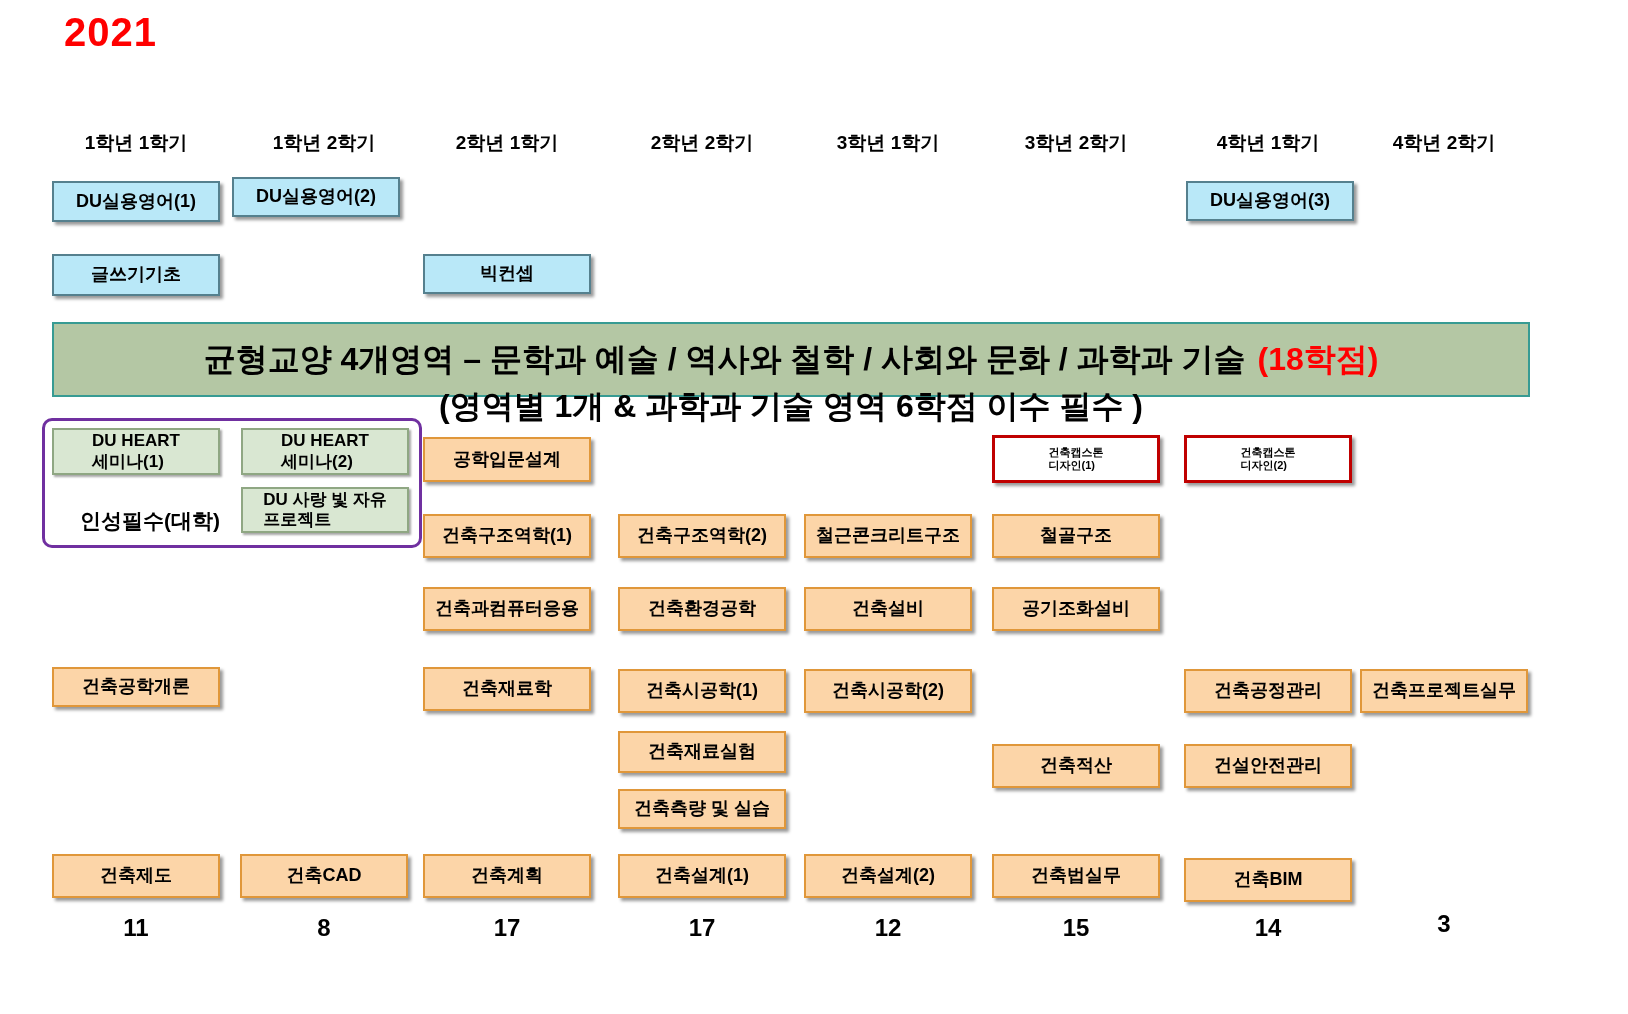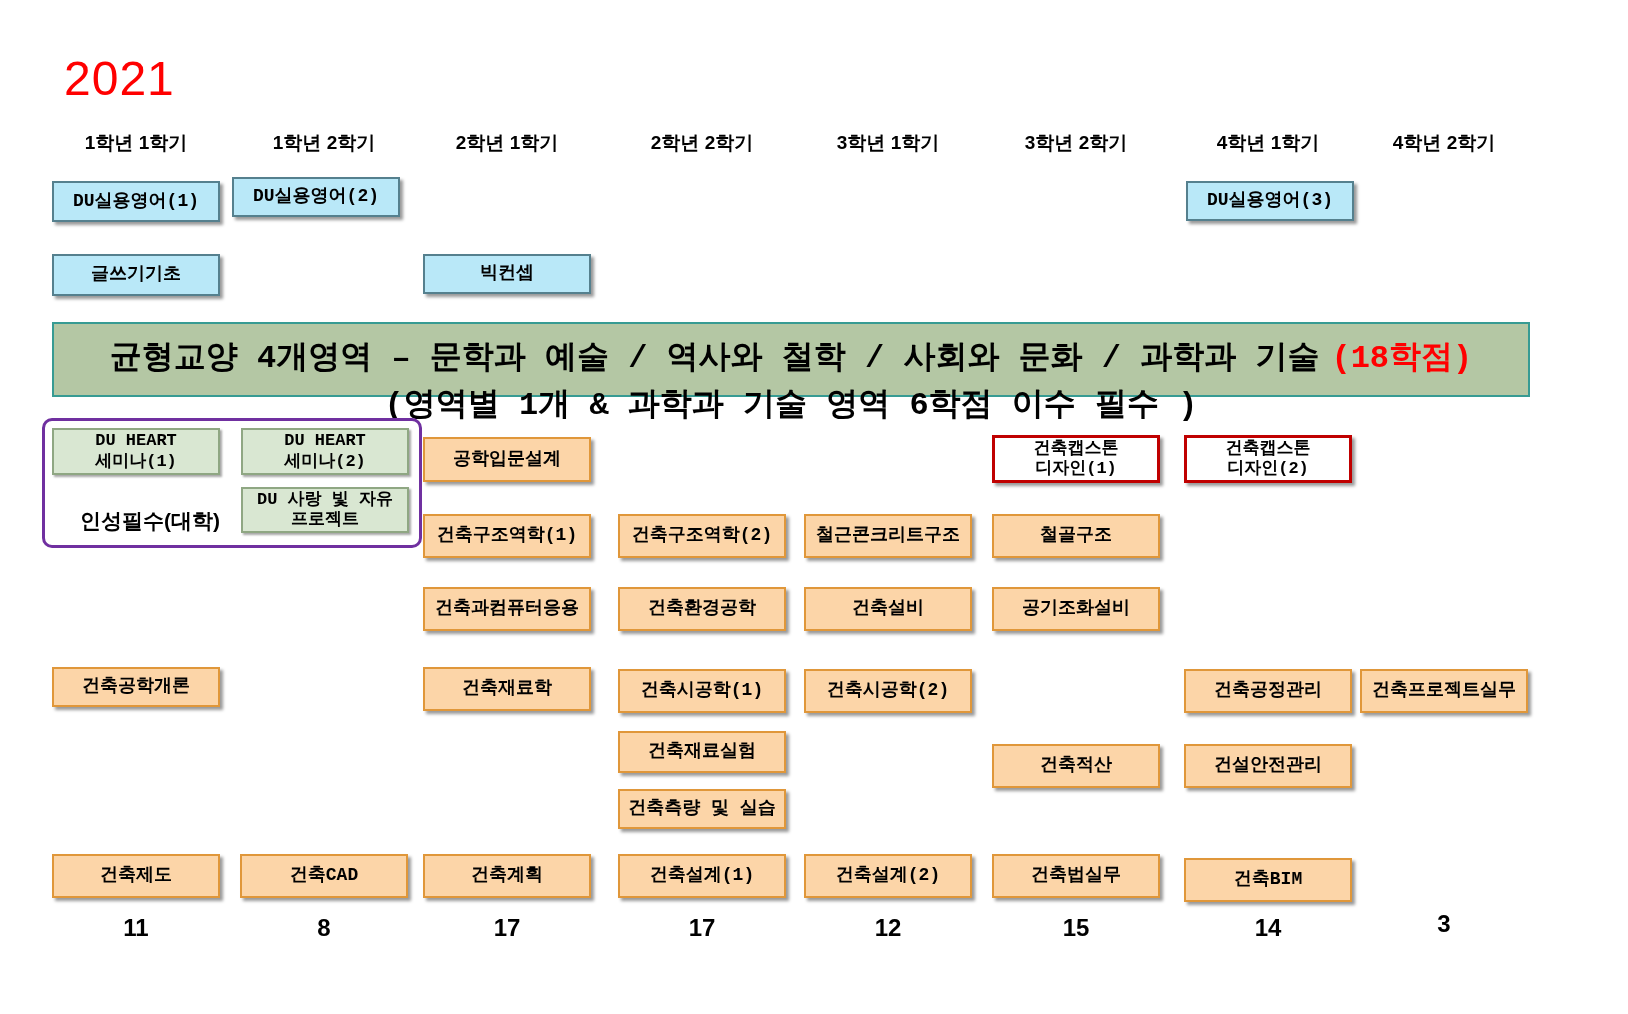--- a/index.html
+++ b/index.html
@@ -1,26 +1,26 @@
 <!DOCTYPE html>
 <html><head>
 <meta charset="utf-8">
 <style>
   html,body{margin:0;padding:0;background:#ffffff;}
   body{font-family:"Liberation Sans","DejaVu Sans",sans-serif;color:#000;}
   #stage{position:relative;width:1628px;height:1014px;background:#ffffff;overflow:hidden;}
-  .title{position:absolute;left:64px;top:10px;font-size:48px;font-weight:400;color:#ff0000;letter-spacing:1px;margin-top:41px;}
+  .title{position:absolute;left:64px;top:10px;font-size:40px;font-weight:700;color:#ff0000;letter-spacing:1px;}
   .col-header{position:absolute;top:130px;width:180px;text-align:center;font-weight:bold;font-size:19px;}
   .credit{position:absolute;top:914px;width:180px;text-align:center;font-weight:bold;font-size:24px;}
   .box{position:absolute;box-sizing:border-box;display:flex;align-items:center;justify-content:center;
-       text-align:center;font-weight:bold;white-space:pre-line;line-height:1.2;padding:2px;font-family:Liberation Mono, monospace;}
+       text-align:left;font-weight:bold;white-space:pre-line;line-height:1.2;padding:2px;}
   .blue{background:#b9e8f8;border:2px solid #55808e;box-shadow:3px 3px 3px #9a9a9a;font-size:18px;}
   .orange{background:#fcd5a8;border:2px solid #e0973a;box-shadow:3px 3px 3px #9a9a9a;font-size:18px;}
   .green-sm{background:#d9e7d2;border:2px solid #8fa783;box-shadow:2px 2px 2px #a8a8a8;font-size:17px;}
-  .capstone{background:#ffffff;border:3px solid #c00000;box-shadow:3px 3px 3px #9a9a9a;font-size:17px;}
+  .capstone{background:#ffffff;border:3px solid #c00000;box-shadow:3px 3px 3px #9a9a9a;font-size:11px;}
   .band{background:#b4c7a4;border:2px solid #379b93;flex-direction:column;font-size:32px;line-height:1.45;}
   .band .red{color:#ff0000;margin-left:12px;}
   .purple-group{position:absolute;box-sizing:border-box;border:3px solid #7030a0;border-radius:10px;background:transparent;}
   .personality-label{position:absolute;text-align:center;font-weight:bold;font-size:21px;}
 </style>
 </head>
 <body>
 
 <div id="stage">
 

